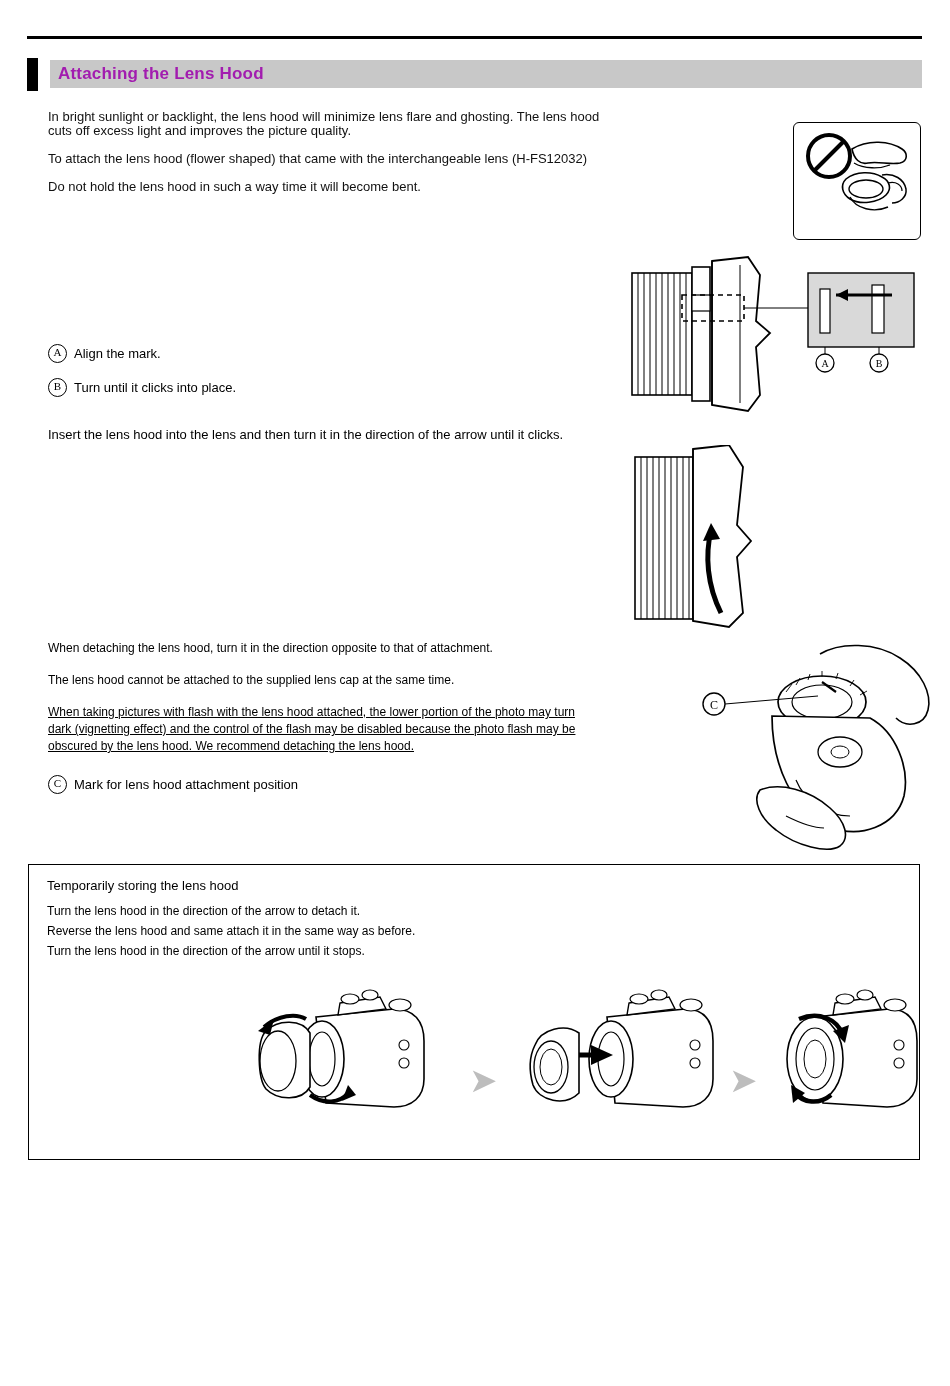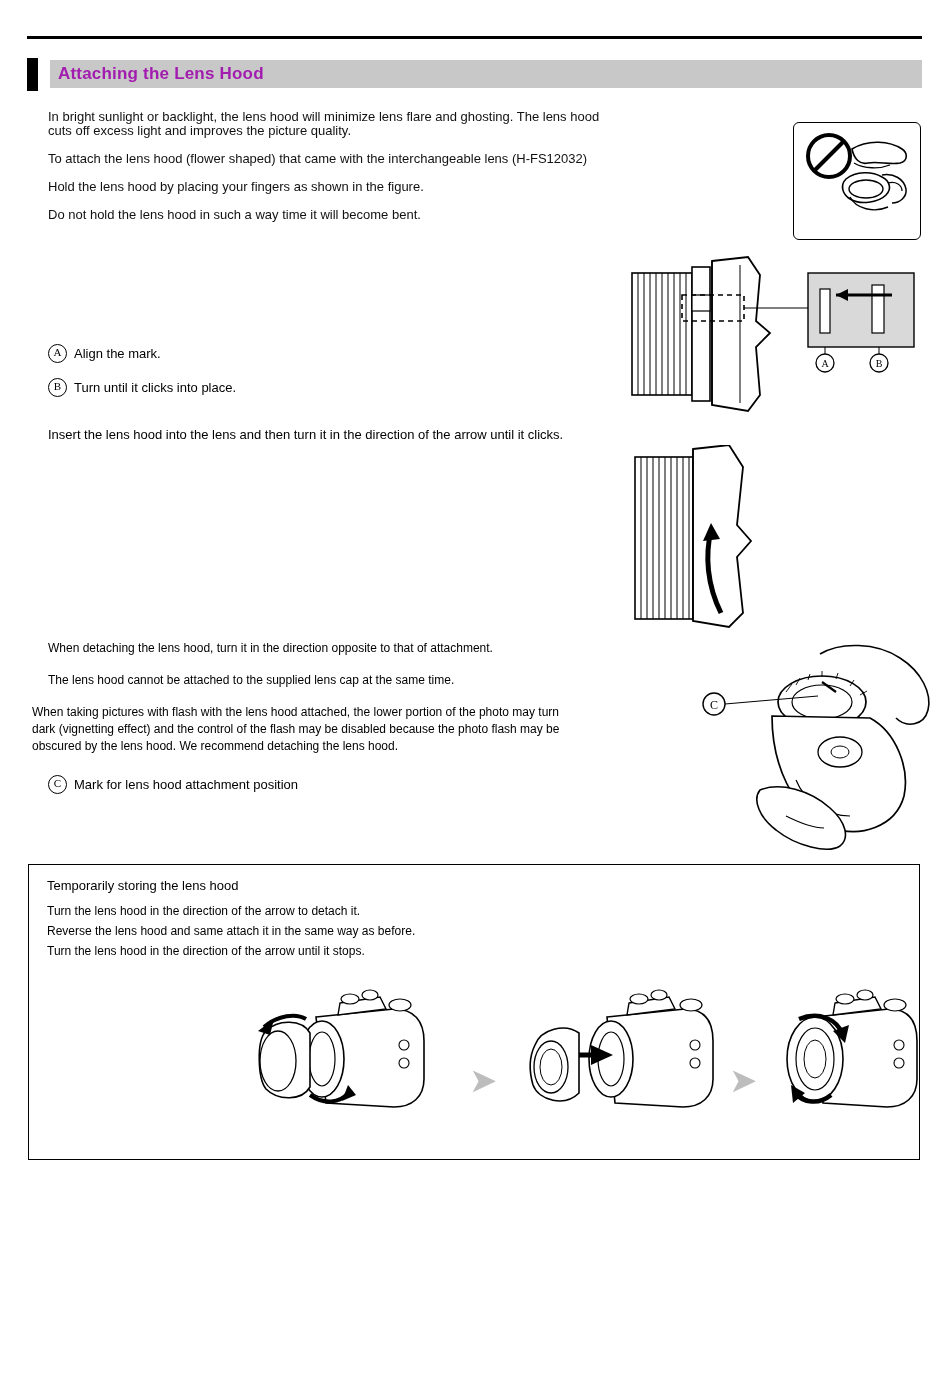--- a/index.html
+++ b/index.html
@@ -144,21 +144,20 @@
 <div class="page">
 
   <div class="rule-top"></div>
   <div class="heading-tab"></div>
   <div class="heading-band"></div>
   <div class="heading-text">Attaching the Lens Hood</div>
 
   <div class="body-col">
     <p class="para">In bright sunlight or backlight, the lens hood will minimize lens flare and ghosting. The lens hood cuts off excess light and improves the picture quality.</p>
     <p class="para">To attach the lens hood (flower shaped) that came with the interchangeable lens (H-FS12032)</p>
-    <p class="para">Hold the lens hood by placing your fingers as shown in the figure.</p>
     <p class="para">Do not hold the lens hood in such a way time it will become bent.</p>
   </div>
 
   <div class="legend-row" style="left:48px; top:344px; width:560px;">
     <span class="circ">A</span><span class="legend-label">Align the mark.</span>
   </div>
   <div class="legend-row" style="left:48px; top:378px; width:560px;">
     <span class="circ">B</span><span class="legend-label">Turn until it clicks into place.</span>
   </div>
 
@@ -169,21 +168,21 @@
   <div class="legend-row footnote" style="left:48px; top:640px; width:545px;">
     <span>When detaching the lens hood, turn it in the direction opposite to that of attachment.</span>
   </div>
 
   <div class="legend-row" style="left:48px; top:775px; width:560px;">
     <span class="circ">C</span><span class="legend-label">Mark for lens hood attachment position</span>
   </div>
   <div class="legend-row footnote" style="left:48px; top:672px; width:545px;">
     <span>The lens hood cannot be attached to the supplied lens cap at the same time.</span>
   </div>
-  <div class="legend-row footnote" style="left:32px; top:704px; width:545px;">
+  <div class="legend-row footnote" style="left:48px; top:704px; width:545px;text-decoration:underline;">
     <span>When taking pictures with flash with the lens hood attached, the lower portion of the photo may turn dark (vignetting effect) and the control of the flash may be disabled because the photo flash may be obscured by the lens hood. We recommend detaching the lens hood.</span>
   </div>
 
   <div class="warn-box">
     <svg width="125" height="115" viewBox="0 0 125 115">
 
       <circle cx="35" cy="33" r="21" fill="none" stroke="#000" stroke-width="4"></circle>
       <line x1="20" y1="48" x2="50" y2="18" stroke="#000" stroke-width="4"></line>
 
       <path d="M58 26 C74 16, 96 18, 108 26 C114 30, 114 38, 106 40 C96 42, 84 38, 74 40 C66 42, 60 36, 58 26 Z" fill="#fff" stroke="#000" stroke-width="1.6"></path>

